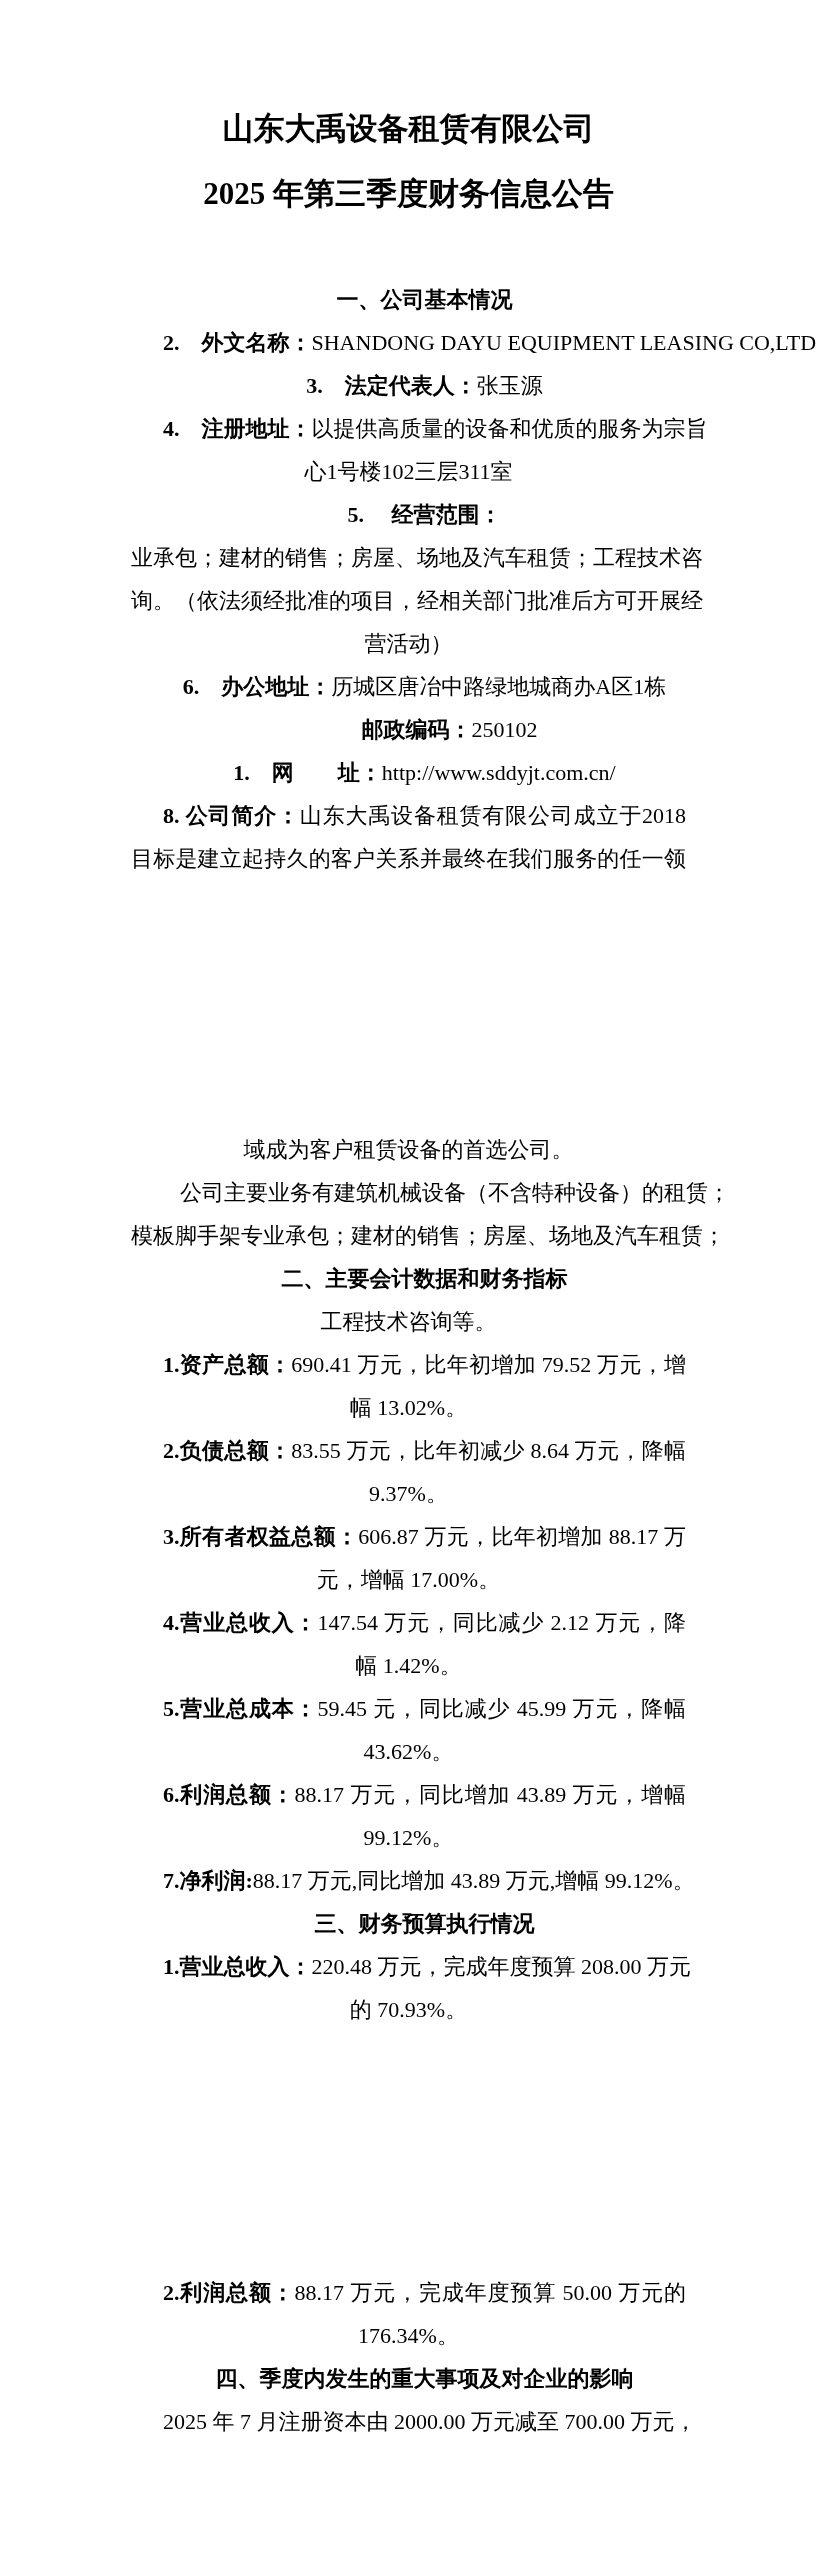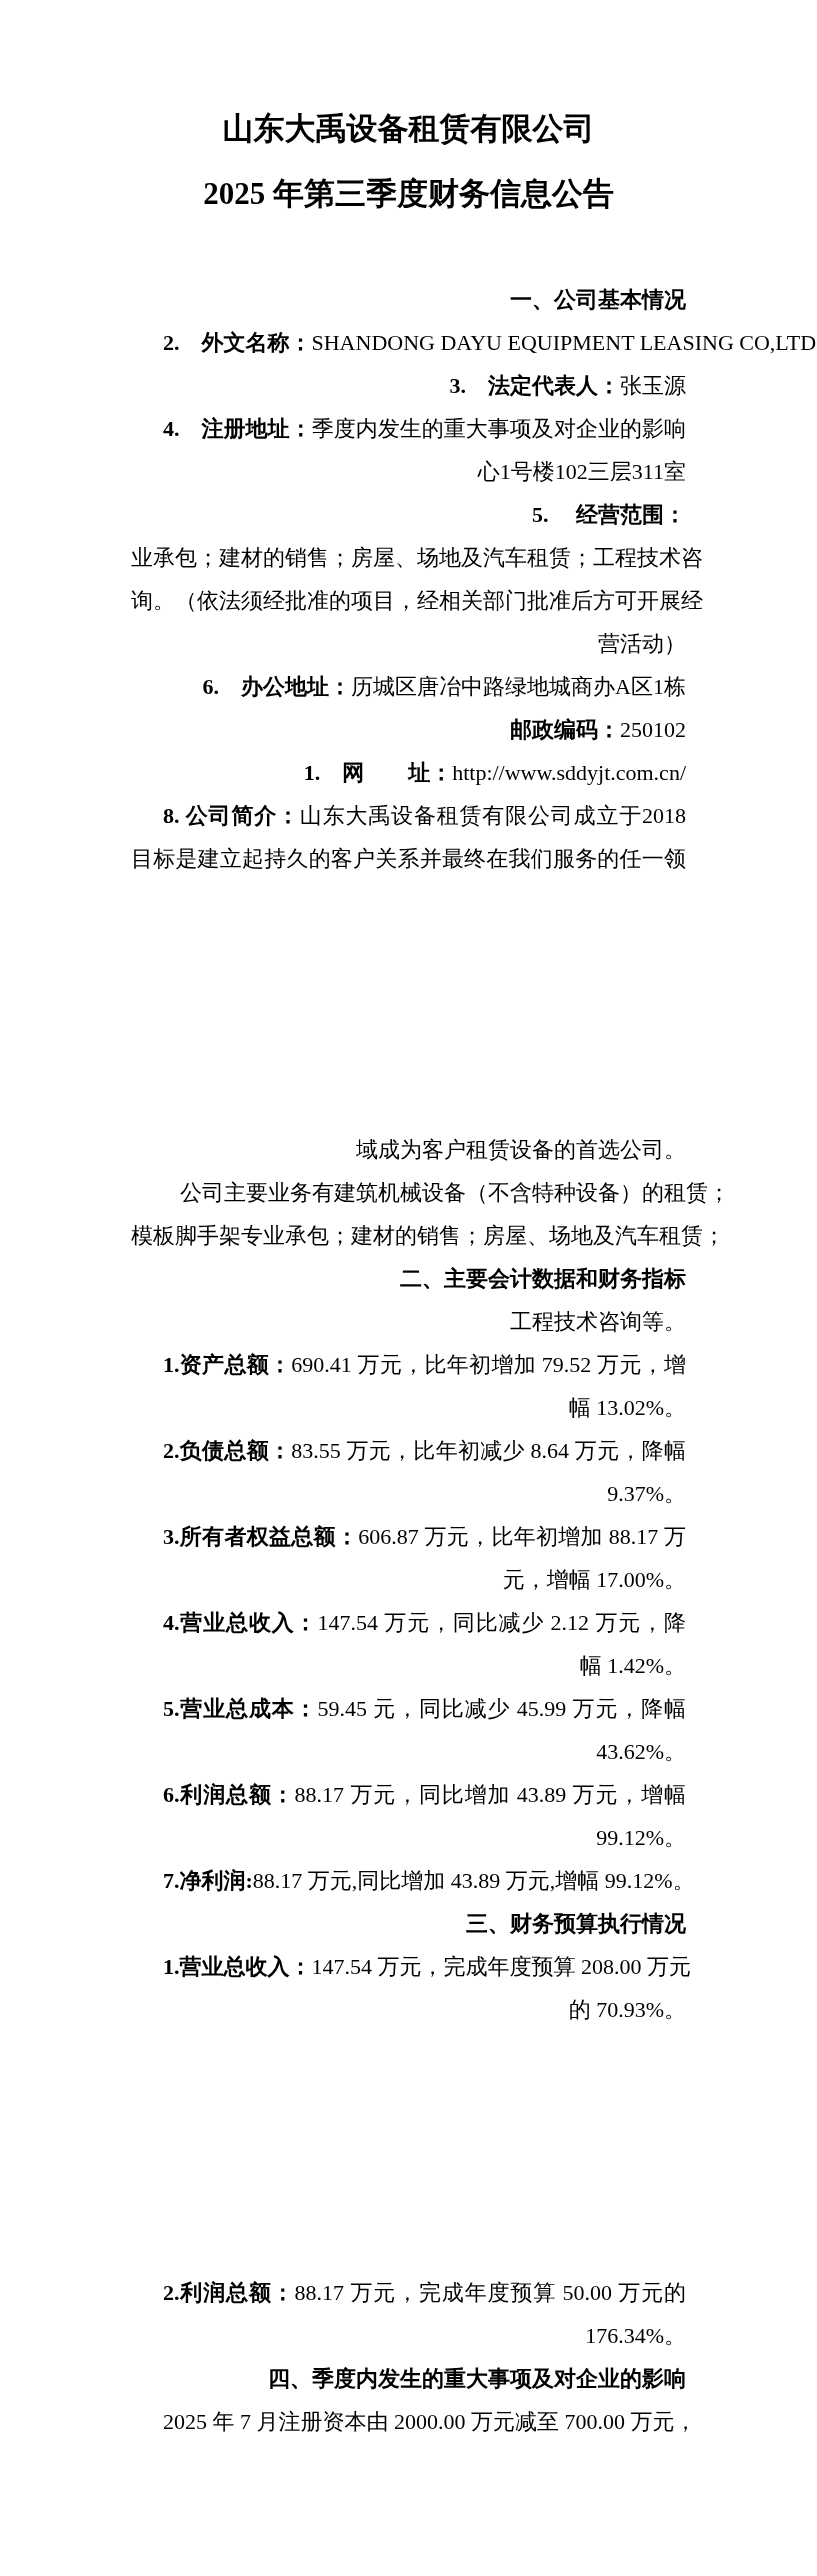--- a/index.html
+++ b/index.html
@@ -35,21 +35,21 @@
     margin-left: 131px;
   }
   .page-1 { margin-top: 52px; }
   .page-2 { margin-top: 248px; }
   .page-3 { margin-top: 240px; }
 
   .line {
     font-size: 22px;
     line-height: 43px;
     white-space: nowrap;
-    text-align: right;
+    text-align: center;
   }
   .line.full {
     text-align: justify;
     text-align-last: justify;
   }
   .kind-heading { text-indent: 32px; }
   .kind-heading .seg { font-weight: bold; }
   .kind-item  { text-indent: 32px; }
   .kind-cont  { text-indent: 0; }
   .kind-para2 { text-indent: 49px; }
@@ -64,21 +64,21 @@
 <div id="canvas">
   <div id="title-block">
     <div class="title-line">山东大禹设备租赁有限公司</div>
     <div class="title-line">2025 年第三季度财务信息公告</div>
   </div>
   <div id="pages-host">
       <div class="page page-1">
         <div class="line kind-heading"><span class="seg label">一、公司基本情况</span></div>
         <div class="line kind-item"><span class="seg label">2.　外文名称：</span><span class="seg value">SHANDONG DAYU EQUIPMENT LEASING CO,LTD</span></div>
         <div class="line kind-item"><span class="seg label">3.　法定代表人：</span><span class="seg value">张玉源</span></div>
-        <div class="line kind-item full"><span class="seg label">4.　注册地址：</span><span class="seg value">季度内发生的重大事项及对企业的影响</span></div>
+        <div class="line kind-item full"><span class="seg label">4.　注册地址：</span><span class="seg value">以提供高质量的设备和优质的服务为宗旨</span></div>
         <div class="line kind-cont"><span class="seg value">心1号楼102三层311室</span></div>
         <div class="line kind-item"><span class="seg label">5.　 经营范围：</span></div>
         <div class="line kind-cont full"><span class="seg value">业承包；建材的销售；房屋、场地及汽车租赁；工程技术咨</span></div>
         <div class="line kind-cont full"><span class="seg value">询。（依法须经批准的项目，经相关部门批准后方可开展经</span></div>
         <div class="line kind-cont"><span class="seg value">营活动）</span></div>
         <div class="line kind-item"><span class="seg label">6.　办公地址：</span><span class="seg value">历城区唐冶中路绿地城商办A区1栋</span></div>
         <div class="line kind-postal"><span class="seg label">邮政编码：</span><span class="seg value">250102</span></div>
         <div class="line kind-item"><span class="seg label">1.　网　　址：</span><span class="seg value">http://www.sddyjt.com.cn/</span></div>
         <div class="line kind-item full"><span class="seg label">8. 公司简介：</span><span class="seg value">山东大禹设备租赁有限公司成立于2018</span></div>
         <div class="line kind-cont full"><span class="seg value">目标是建立起持久的客户关系并最终在我们服务的任一领</span></div>
@@ -96,21 +96,21 @@
         <div class="line kind-item full"><span class="seg label">3.所有者权益总额：</span><span class="seg value">606.87 万元，比年初增加 88.17 万</span></div>
         <div class="line kind-cont"><span class="seg value">元，增幅 17.00%。</span></div>
         <div class="line kind-item full"><span class="seg label">4.营业总收入：</span><span class="seg value">147.54 万元，同比减少 2.12 万元，降</span></div>
         <div class="line kind-cont"><span class="seg value">幅 1.42%。</span></div>
         <div class="line kind-item full"><span class="seg label">5.营业总成本：</span><span class="seg value">59.45 元，同比减少 45.99 万元，降幅</span></div>
         <div class="line kind-cont"><span class="seg value">43.62%。</span></div>
         <div class="line kind-item full"><span class="seg label">6.利润总额：</span><span class="seg value">88.17 万元，同比增加 43.89 万元，增幅</span></div>
         <div class="line kind-cont"><span class="seg value">99.12%。</span></div>
         <div class="line kind-item"><span class="seg label">7.净利润:</span><span class="seg value">88.17 万元,同比增加 43.89 万元,增幅 99.12%。</span></div>
         <div class="line kind-heading"><span class="seg label">三、财务预算执行情况</span></div>
-        <div class="line kind-item full"><span class="seg label">1.营业总收入：</span><span class="seg value">147.54 万元，完成年度预算 208.00 万元</span></div>
+        <div class="line kind-item full"><span class="seg label">1.营业总收入：</span><span class="seg value">220.48 万元，完成年度预算 208.00 万元</span></div>
         <div class="line kind-cont"><span class="seg value">的 70.93%。</span></div>
       </div>
       <div class="page page-3">
         <div class="line kind-item full"><span class="seg label">2.利润总额：</span><span class="seg value">88.17 万元，完成年度预算 50.00 万元的</span></div>
         <div class="line kind-cont"><span class="seg value">176.34%。</span></div>
         <div class="line kind-heading"><span class="seg label">四、季度内发生的重大事项及对企业的影响</span></div>
         <div class="line kind-item full"><span class="seg value">2025 年 7 月注册资本由 2000.00 万元减至 700.00 万元，</span></div>
       </div>
     </div>
 </div>

